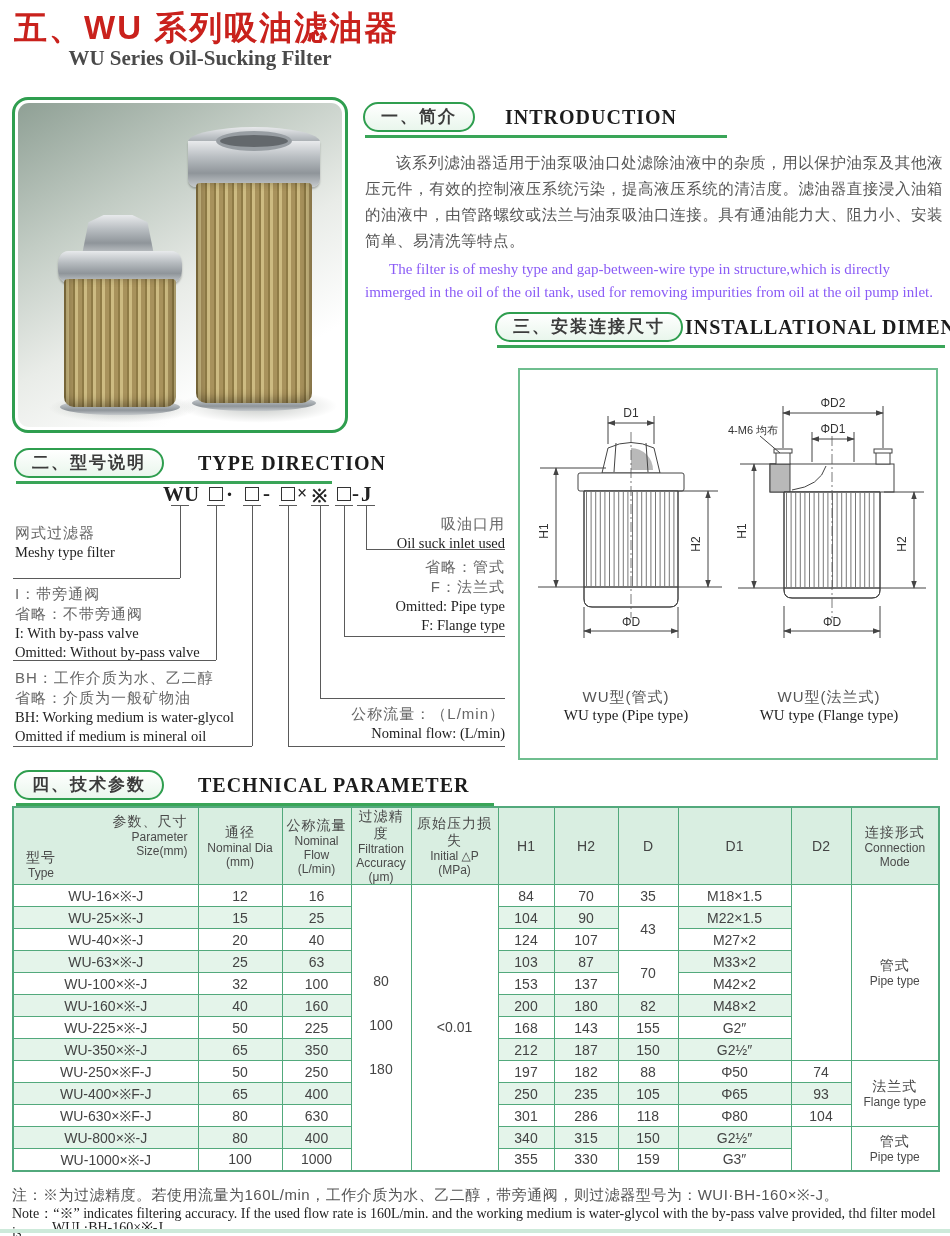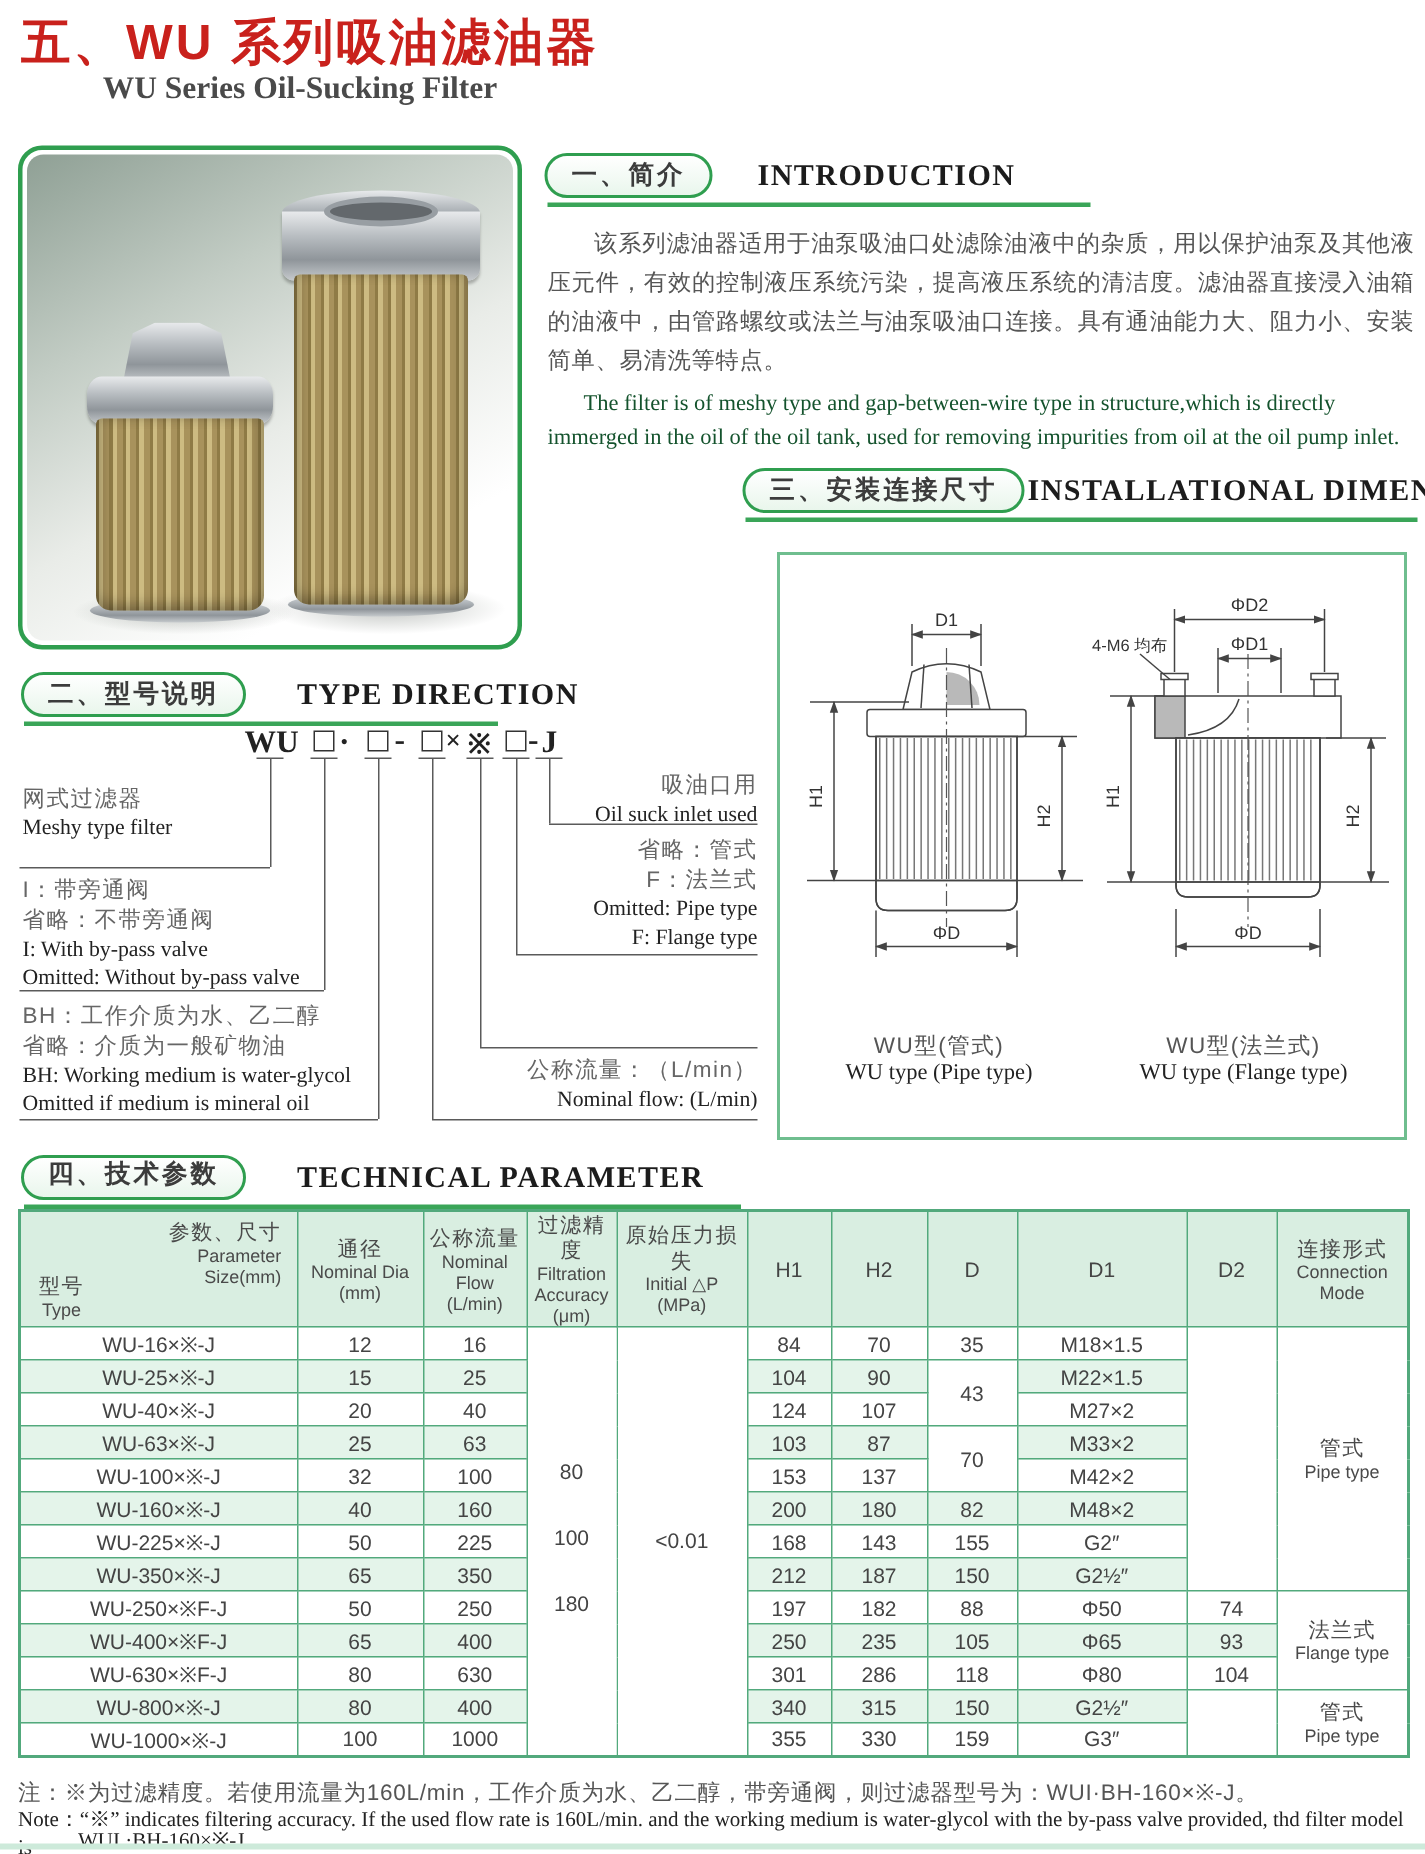--- a/index.html
+++ b/index.html
@@ -20,21 +20,21 @@
   .photo { position:absolute; left:12px; top:97px; width:336px; height:336px; border:3px solid #2f9e4f; border-radius:16px; background:#fff; padding:3px; }
   .photo-bg { position:relative; width:100%; height:100%; border-radius:11px; overflow:hidden;
               background:linear-gradient(150deg,#8fa095 0%,#c2ccc4 30%,#e9ece8 55%,#ffffff 80%); }
   .metal { background:linear-gradient(180deg,#e8eaec 0%,#b9bec2 35%,#8f959a 70%,#c6cacd 100%); }
   .pleat { background:repeating-linear-gradient(90deg,#8f7b46 0 2px,#cdbb82 2px 5px,#a8925c 5px 9px); }
   .abs { position:absolute; }
   .fshadow { position:absolute; background:radial-gradient(ellipse at center, rgba(60,70,60,.30), rgba(60,70,60,0) 70%); }
 
   
   .cn-par { position:absolute; font-size:15.5px; line-height:26px; color:#555; text-align:justify; text-indent:2em; letter-spacing:0.5px; }
-  .en-par { position:absolute; font-size:15px; line-height:23px; color:#14532d; font-family:"Liberation Serif",serif; text-indent:1.6em; }
+  .en-par { position:absolute; font-size:15px; line-height:23px; color:#8b5cf6; font-family:"Liberation Serif",serif; text-indent:1.6em; }
 
   
   .fpart { position:absolute; font-family:"Liberation Serif",serif; font-weight:bold; font-size:21px; color:#222; }
   .fbox  { position:absolute; width:14px; height:14px; border:1.5px solid #333; background:#fff; }
   .vline { position:absolute; width:1px; background:#5a5a5a; }
   .hline { position:absolute; height:1px; background:#5a5a5a; }
   .tick  { position:absolute; height:1px; background:#5a5a5a; }
   .lab-cn { font-size:15px; color:#666; line-height:20px; letter-spacing:1px; }
   .lab-en { font-size:14.5px; color:#222; line-height:19px; font-family:"Liberation Serif",serif; }
   .lab-block { position:absolute; }
@@ -273,21 +273,21 @@
     <div class="lab-cn">省略：管式</div>
     <div class="lab-cn">F：法兰式</div>
     <div class="lab-en">Omitted: Pipe type</div>
     <div class="lab-en">F: Flange type</div>
   </div>
   <div class="lab-block lab-right" style="left:250px; top:704px; width:255px;">
     <div class="lab-cn">公称流量：（L/min）</div>
     <div class="lab-en">Nominal flow: (L/min)</div>
   </div>
 
-  <div class="pill" style="left:14px; top:770px;font-family:Liberation Mono, monospace;">四、技术参数</div>
+  <div class="pill" style="left:14px; top:770px;">四、技术参数</div>
   <div class="sec-en" style="left:198px; top:774px;">TECHNICAL PARAMETER</div>
   <div class="green-rule" style="left:16px; top:803px; width:478px;"></div>
 
   <table class="tech">
     <colgroup>
       <col style="width:185px">
         <col style="width:84px">
         <col style="width:69px">
         <col style="width:60px">
       <col style="width:87px">

